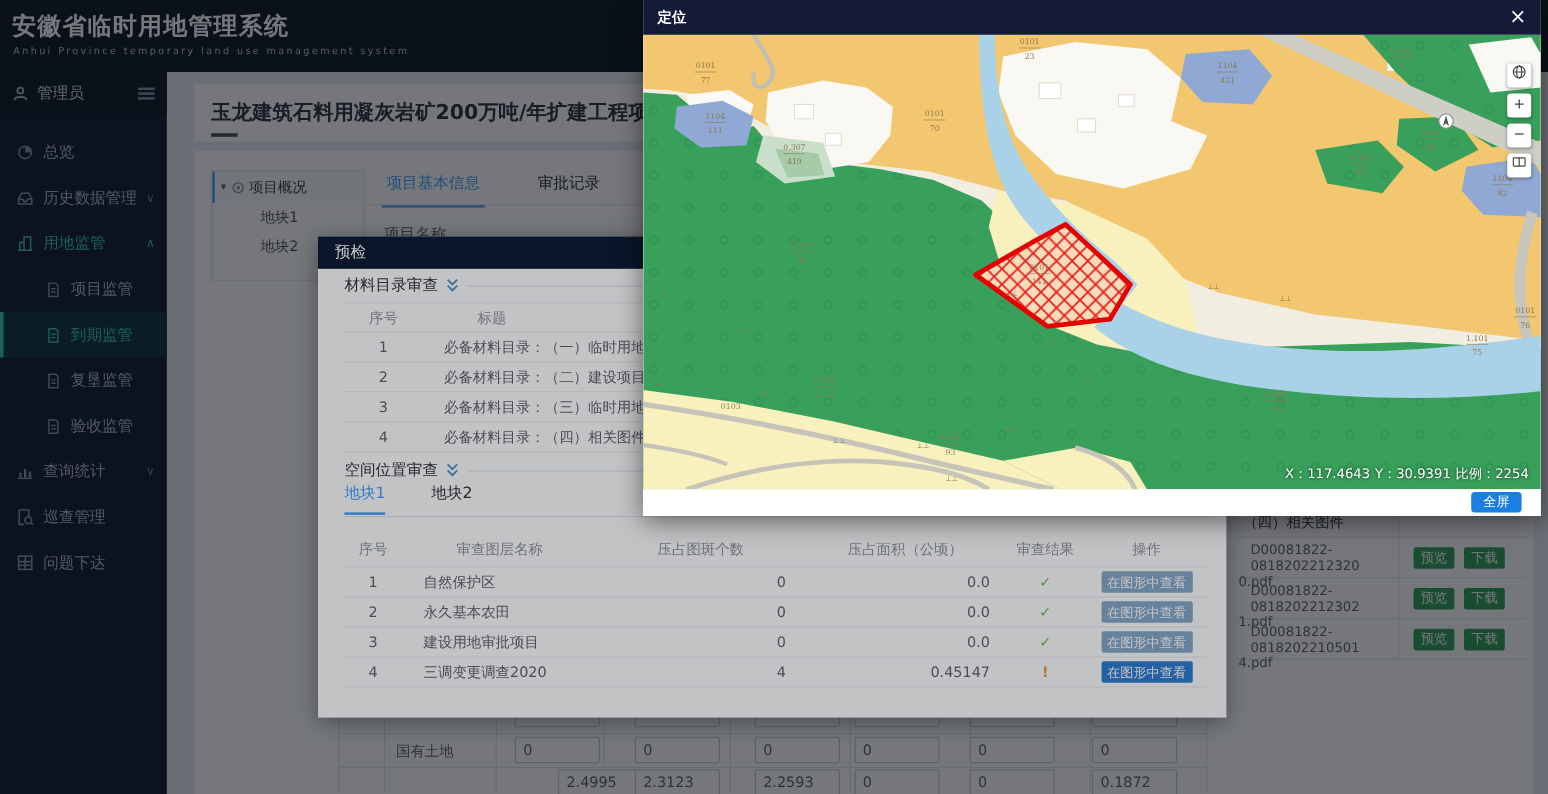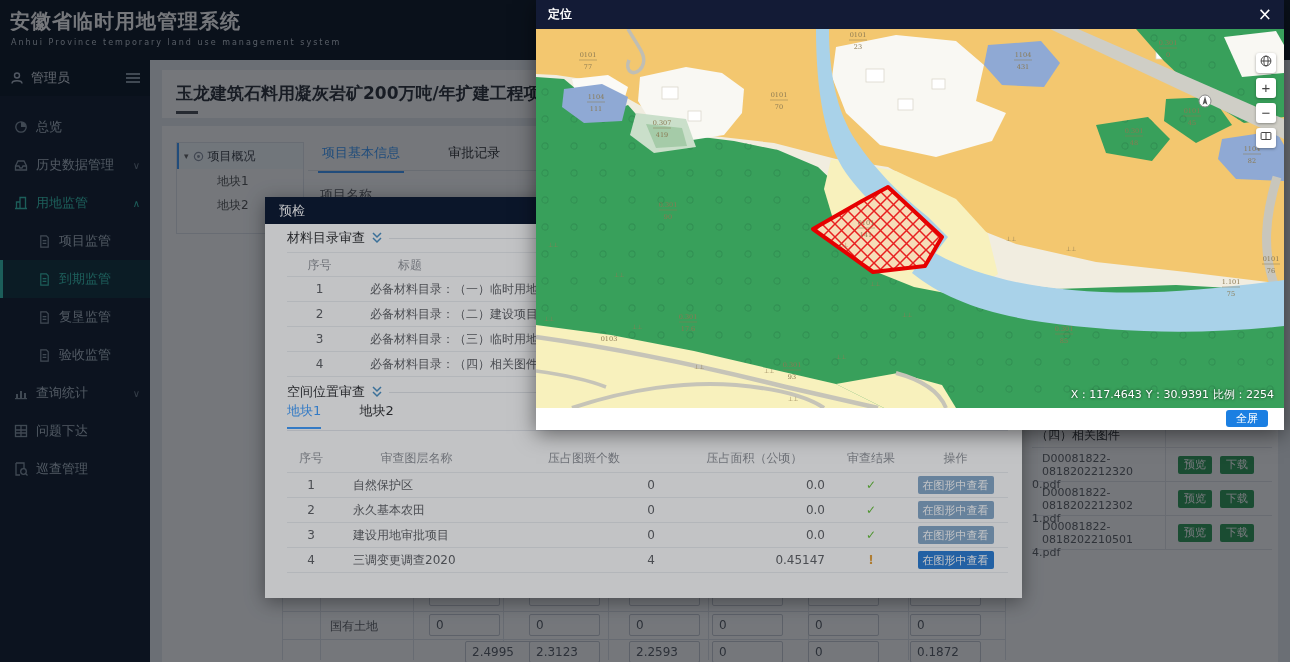--- a/index.html
+++ b/index.html
@@ -5,21 +5,21 @@
   * { margin:0; padding:0; box-sizing:border-box; }
   html,body { width:1290px; height:662px; overflow:hidden; }
   body { position:relative; background:#e9edf2; font-family:"DejaVu Sans","Liberation Sans",sans-serif; }
 
   
   .header { position:absolute; left:0; top:0; width:1290px; height:60px; background:#0c1522; z-index:2; }
   .app-title { color:#fff; font-size:20px; font-weight:bold; padding:8px 0 0 10px; letter-spacing:1px; }
   .app-subtitle { color:#b9c2cc; font-size:8px; letter-spacing:2px; padding:3px 0 0 11px; }
 
   
-  .sidebar { position:absolute; left:0; top:60px; width:150px; height:602px; background:#0e1b2c; z-index:2; }
+  .sidebar { position:absolute; left:0; top:60px; width:139px; height:602px; background:#0e1b2c; z-index:2; }
   .admin-row { height:36px; background:#0a1624; display:flex; align-items:center; color:#d5dce4; font-size:13px; padding:0 10px; }
   .admin-row svg { margin-right:7px; }
   .burger { margin-left:auto; width:14px; cursor:pointer; }
   .burger div { height:2px; background:#8794a3; margin:2px 0; }
   .mi { height:38px; display:flex; align-items:center; padding-left:14px; color:#aeb9c6; font-size:13px; cursor:pointer; position:relative; }
   .mi svg { margin-right:8px; flex:none; }
   .mi .chev { margin-left:auto; margin-right:10px; font-size:10px; color:#6e7b8a; }
   .mi.parent-active { color:#35c5b2; }
   .mi.sub { padding-left:38px; }
   .mi.sub-active { background:#0d2f3a; color:#35c5b2; border-left:3px solid #35c5b2; padding-left:35px; }
@@ -189,33 +189,33 @@
           <rect x="1" y="12" width="12" height="1.2"></rect>
           <rect x="2" y="8" width="2" height="4"></rect>
           <rect x="6" y="5" width="2" height="7"></rect>
           <rect x="10" y="7" width="2" height="5"></rect>
         </svg>
       <span>查询统计</span>
       <span class="chev">∨</span>
     </div>
     <div class="mi">
       <svg width="14" height="14" viewBox="0 0 14 14" fill="none" stroke="#8794a3" stroke-width="1.3">
-          <rect x="1.5" y="1.5" width="11" height="11"></rect>
-          <path d="M1.5,6 H12.5 M1.5,9 H12.5 M7,1.5 V12.5"></path>
-        </svg>
-      <span>问题下达</span>
-    </div>
-    <div class="mi">
-      <svg width="14" height="14" viewBox="0 0 14 14" fill="none" stroke="#8794a3" stroke-width="1.3">
           <path d="M2,1 H10 V7"></path>
           <path d="M2,1 V13 H6"></path>
           <circle cx="9.5" cy="9.5" r="2.8"></circle>
           <path d="M11.5,11.5 L13.5,13.5"></path>
         </svg>
       <span>巡查管理</span>
+    </div>
+    <div class="mi">
+      <svg width="14" height="14" viewBox="0 0 14 14" fill="none" stroke="#8794a3" stroke-width="1.3">
+          <rect x="1.5" y="1.5" width="11" height="11"></rect>
+          <path d="M1.5,6 H12.5 M1.5,9 H12.5 M7,1.5 V12.5"></path>
+        </svg>
+      <span>问题下达</span>
     </div>
   </nav>
 </div>
 
 <div class="card-title">
   <div class="page-title">玉龙建筑石料用凝灰岩矿200万吨/年扩建工程项目堆放</div>
   <div class="title-dash"></div>
 </div>
 
 <div class="card-main">

